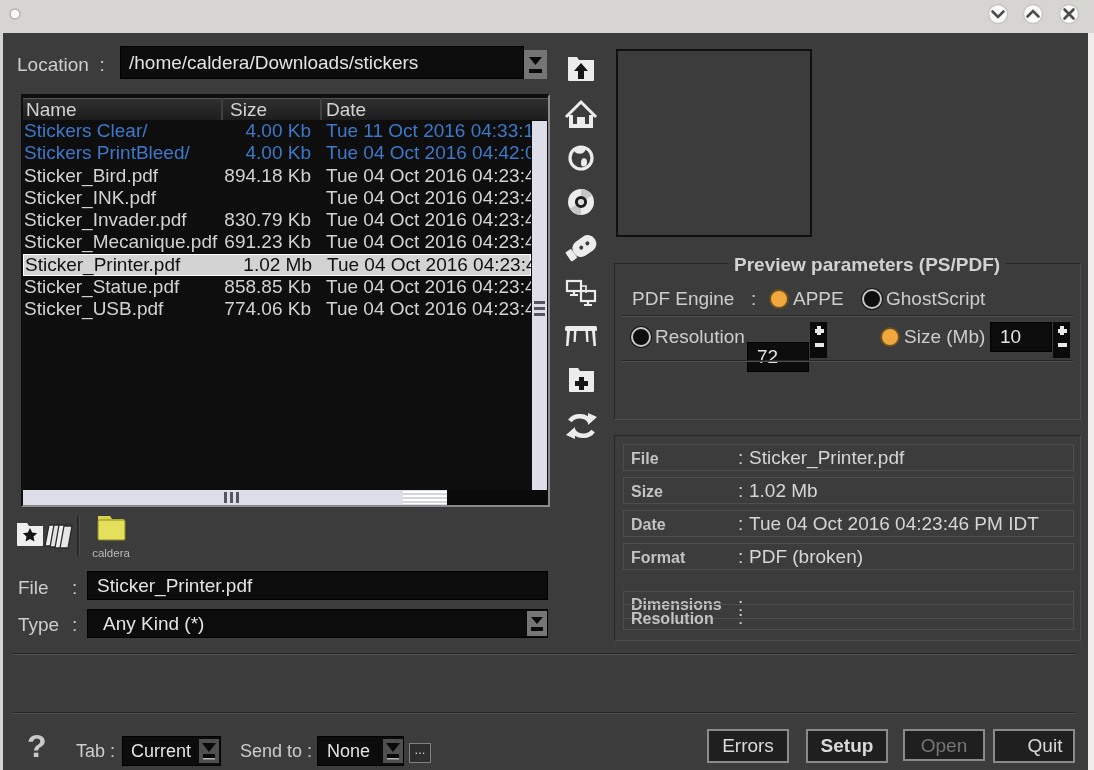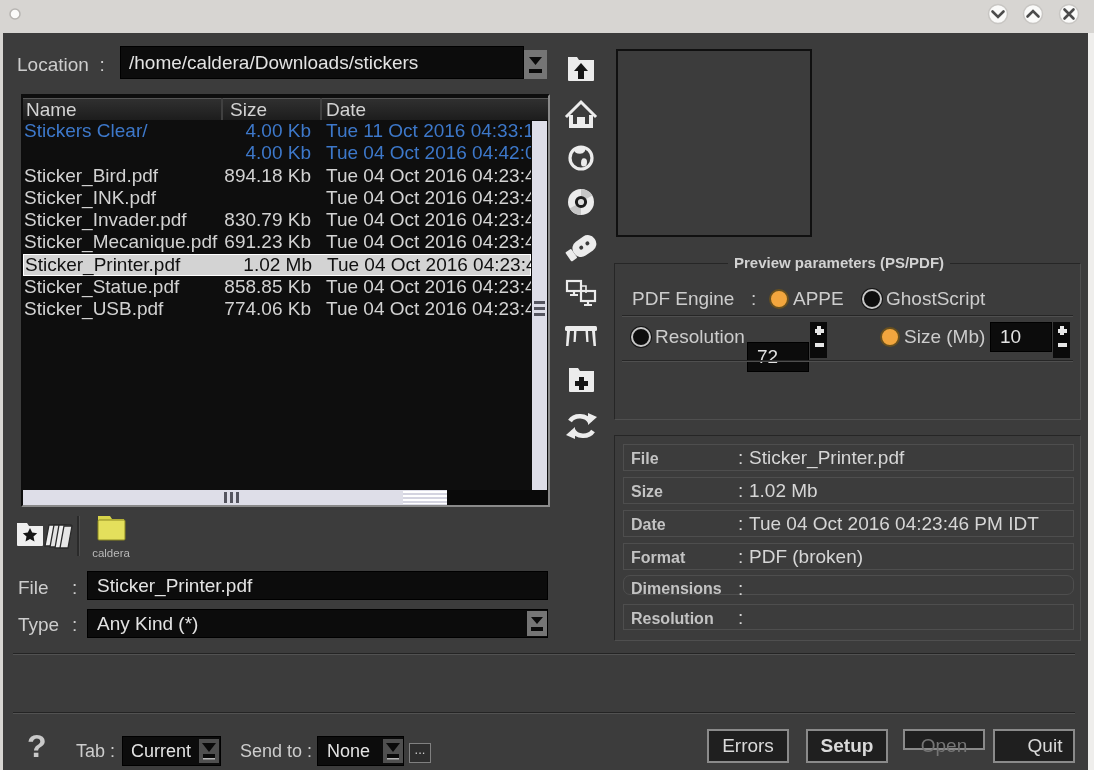--- a/index.html
+++ b/index.html
@@ -64,20 +64,21 @@
       <div class="abs" style="left:299px;top:0;width:226px;height:22px;background:linear-gradient(#303030,#1d1d1d);border-top:1px solid #565656;color:#d3d3d3;font-size:19px;line-height:21px;padding-left:4px;">Date</div>
     </div>
 
     <div id="rows" class="abs" style="left:0;top:24px;width:508px;height:368px;font-size:19px;overflow:hidden;">
       <div class="row" style="color:#3d78ca;">
           <span class="n">Stickers Clear/</span>
           <span class="s">4.00 Kb</span>
           <span class="d">Tue 11 Oct 2016 04:33:11 PM IDT</span>
         </div>
       <div class="row" style="color:#3d78ca;">
+          <span class="n">Stickers PrintBleed/</span>
           <span class="s">4.00 Kb</span>
           <span class="d">Tue 04 Oct 2016 04:42:02 PM IDT</span>
         </div>
       <div class="row">
           <span class="n">Sticker_Bird.pdf</span>
           <span class="s">894.18 Kb</span>
           <span class="d">Tue 04 Oct 2016 04:23:46 PM IDT</span>
         </div>
       <div class="row">
           <span class="n">Sticker_INK.pdf</span>
@@ -148,21 +149,21 @@
       <rect x="84" y="8" width="27" height="20" rx="1" fill="#e4e05c" stroke="#8b8820" stroke-width="1"></rect>
     </g>
     <text x="97" y="45" fill="#b9b9b9" font-size="11.5" text-anchor="middle" font-family="Liberation Sans, sans-serif">caldera</text>
   </svg>
 
   <div class="abs lbl" style="left:18px;top:577px;">File</div>
   <div class="abs lbl" style="left:72px;top:577px;">:</div>
   <div class="abs field" style="left:87px;top:571px;width:461px;height:29px;line-height:27px;padding-left:9px;">Sticker_Printer.pdf</div>
   <div class="abs lbl" style="left:18px;top:614px;">Type</div>
   <div class="abs lbl" style="left:72px;top:614px;">:</div>
-  <div class="abs field" style="left:87px;top:609px;width:461px;height:29px;line-height:27px;padding-left:9px;">Any Kind (*)</div>
+  <div class="abs field" style="left:87px;top:609px;width:461px;height:29px;line-height:27px;padding-left:15px;">Any Kind (*)</div>
   <div class="abs cbtn" style="left:527px;top:611px;width:20px;height:25px;">
     <svg width="20" height="25">
         <polygon points="4,6 16,6 10,13" fill="#0a0a0a"></polygon>
         <rect x="4" y="16" width="12" height="4" fill="#0a0a0a"></rect>
       </svg>
   </div>
 
   <div class="abs" style="left:13px;top:653px;width:1062px;height:2px;border-top:1px solid #242424;border-bottom:1px solid #525252;"></div>
   <div class="abs" style="left:13px;top:712px;width:1062px;height:2px;border-top:1px solid #242424;border-bottom:1px solid #525252;"></div>
 
@@ -182,21 +183,21 @@
     <svg width="20" height="24">
         <polygon points="3,4 17,4 10,13" fill="#0a0a0a"></polygon>
         <rect x="4" y="15" width="12" height="4" fill="#0a0a0a"></rect>
         <rect x="4" y="19" width="12" height="1.5" fill="#b5b5b5"></rect>
       </svg>
   </div>
   <div class="abs" style="left:409px;top:743px;width:22px;height:20px;background:#2e2e2e;border:1px solid #808080;color:#ccc;font-size:13px;text-align:center;line-height:12px;">...</div>
 
   <div class="abs btn" style="left:707px;top:729px;width:82px;height:34px;">Errors</div>
   <div class="abs btn" style="left:806px;top:729px;width:82px;height:34px;font-weight:bold;">Setup</div>
-  <div class="abs btn" style="left:903px;top:729px;width:82px;height:21px;color:#757575;">Open</div>
+  <div class="abs btn" style="left:903px;top:729px;width:82px;height:32px;color:#757575;">Open</div>
   <div class="abs btn" style="left:993px;top:729px;width:82px;height:34px;padding-left:22px;">Quit</div>
 
   <svg id="toolbar" class="abs" style="left:562px;top:48px" width="42" height="400">
 
     <g fill="#ececec">
       <path d="M6 9 h9 l2 3 h15 v2 h-26 z"></path>
       <rect x="6" y="12" width="26" height="21" rx="1"></rect>
       <path d="M19 15 l7 8 h-4 v8 h-6 v-8 h-4 z" fill="#161616"></path>
     </g>
 
@@ -246,21 +247,21 @@
     </g>
     <g fill="#ececec">
       <path d="M26 365 l9 4 -9 8 z"></path>
       <path d="M13 391 l-9 -4 9 -8 z"></path>
     </g>
   </svg>
 
   <div class="abs" style="left:616px;top:49px;width:196px;height:188px;border:2px solid #101010;"></div>
 
   <div class="abs groove" style="left:614px;top:263px;width:467px;height:157px;"></div>
-  <div class="abs" style="left:728px;top:254px;background:#3c3c3c;padding:0 6px;color:#d2d2d2;font-size:15px;font-weight:bold;">Preview parameters (PS/PDF)</div>
+  <div class="abs" style="left:728px;top:254px;background:#3c3c3c;padding:0 6px;color:#d2d2d2;font-size:19px;font-weight:bold;">Preview parameters (PS/PDF)</div>
 
   <div class="abs lbl" style="left:632px;top:288px;">PDF Engine</div>
   <div class="abs lbl" style="left:751px;top:288px;">:</div>
   <div class="abs radio on" style="left:769px;top:289px;"></div>
   <div class="abs lbl" style="left:793px;top:288px;">APPE</div>
   <div class="abs radio" style="left:862px;top:289px;"></div>
   <div class="abs lbl" style="left:886px;top:288px;">GhostScript</div>
   <div class="abs" style="left:622px;top:315px;width:451px;height:2px;border-top:1px solid #262626;border-bottom:1px solid #4f4f4f;"></div>
 
   <div class="abs radio" style="left:631px;top:327px;"></div>
@@ -287,21 +288,21 @@
     <div class="brow" style="top:74px;">
         <span class="blab">Date</span>
         <span class="bcol">:</span>
         <span class="bval">Tue 04 Oct 2016 04:23:46 PM IDT</span>
       </div>
     <div class="brow" style="top:107px;">
         <span class="blab">Format</span>
         <span class="bcol">:</span>
         <span class="bval">PDF (broken)</span>
       </div>
-    <div class="brow" style="top:139px;height:20px;border-radius:7px;">
+    <div class="brow" style="top:155px;height:28px;">
         <span class="blab" style="top:4px;">Dimensions</span>
         <span class="bcol">:</span>
       </div>
     <div class="brow" style="top:168px;height:26px;">
         <span class="blab">Resolution</span>
         <span class="bcol">:</span>
       </div>
   </div>
 </div>
 

